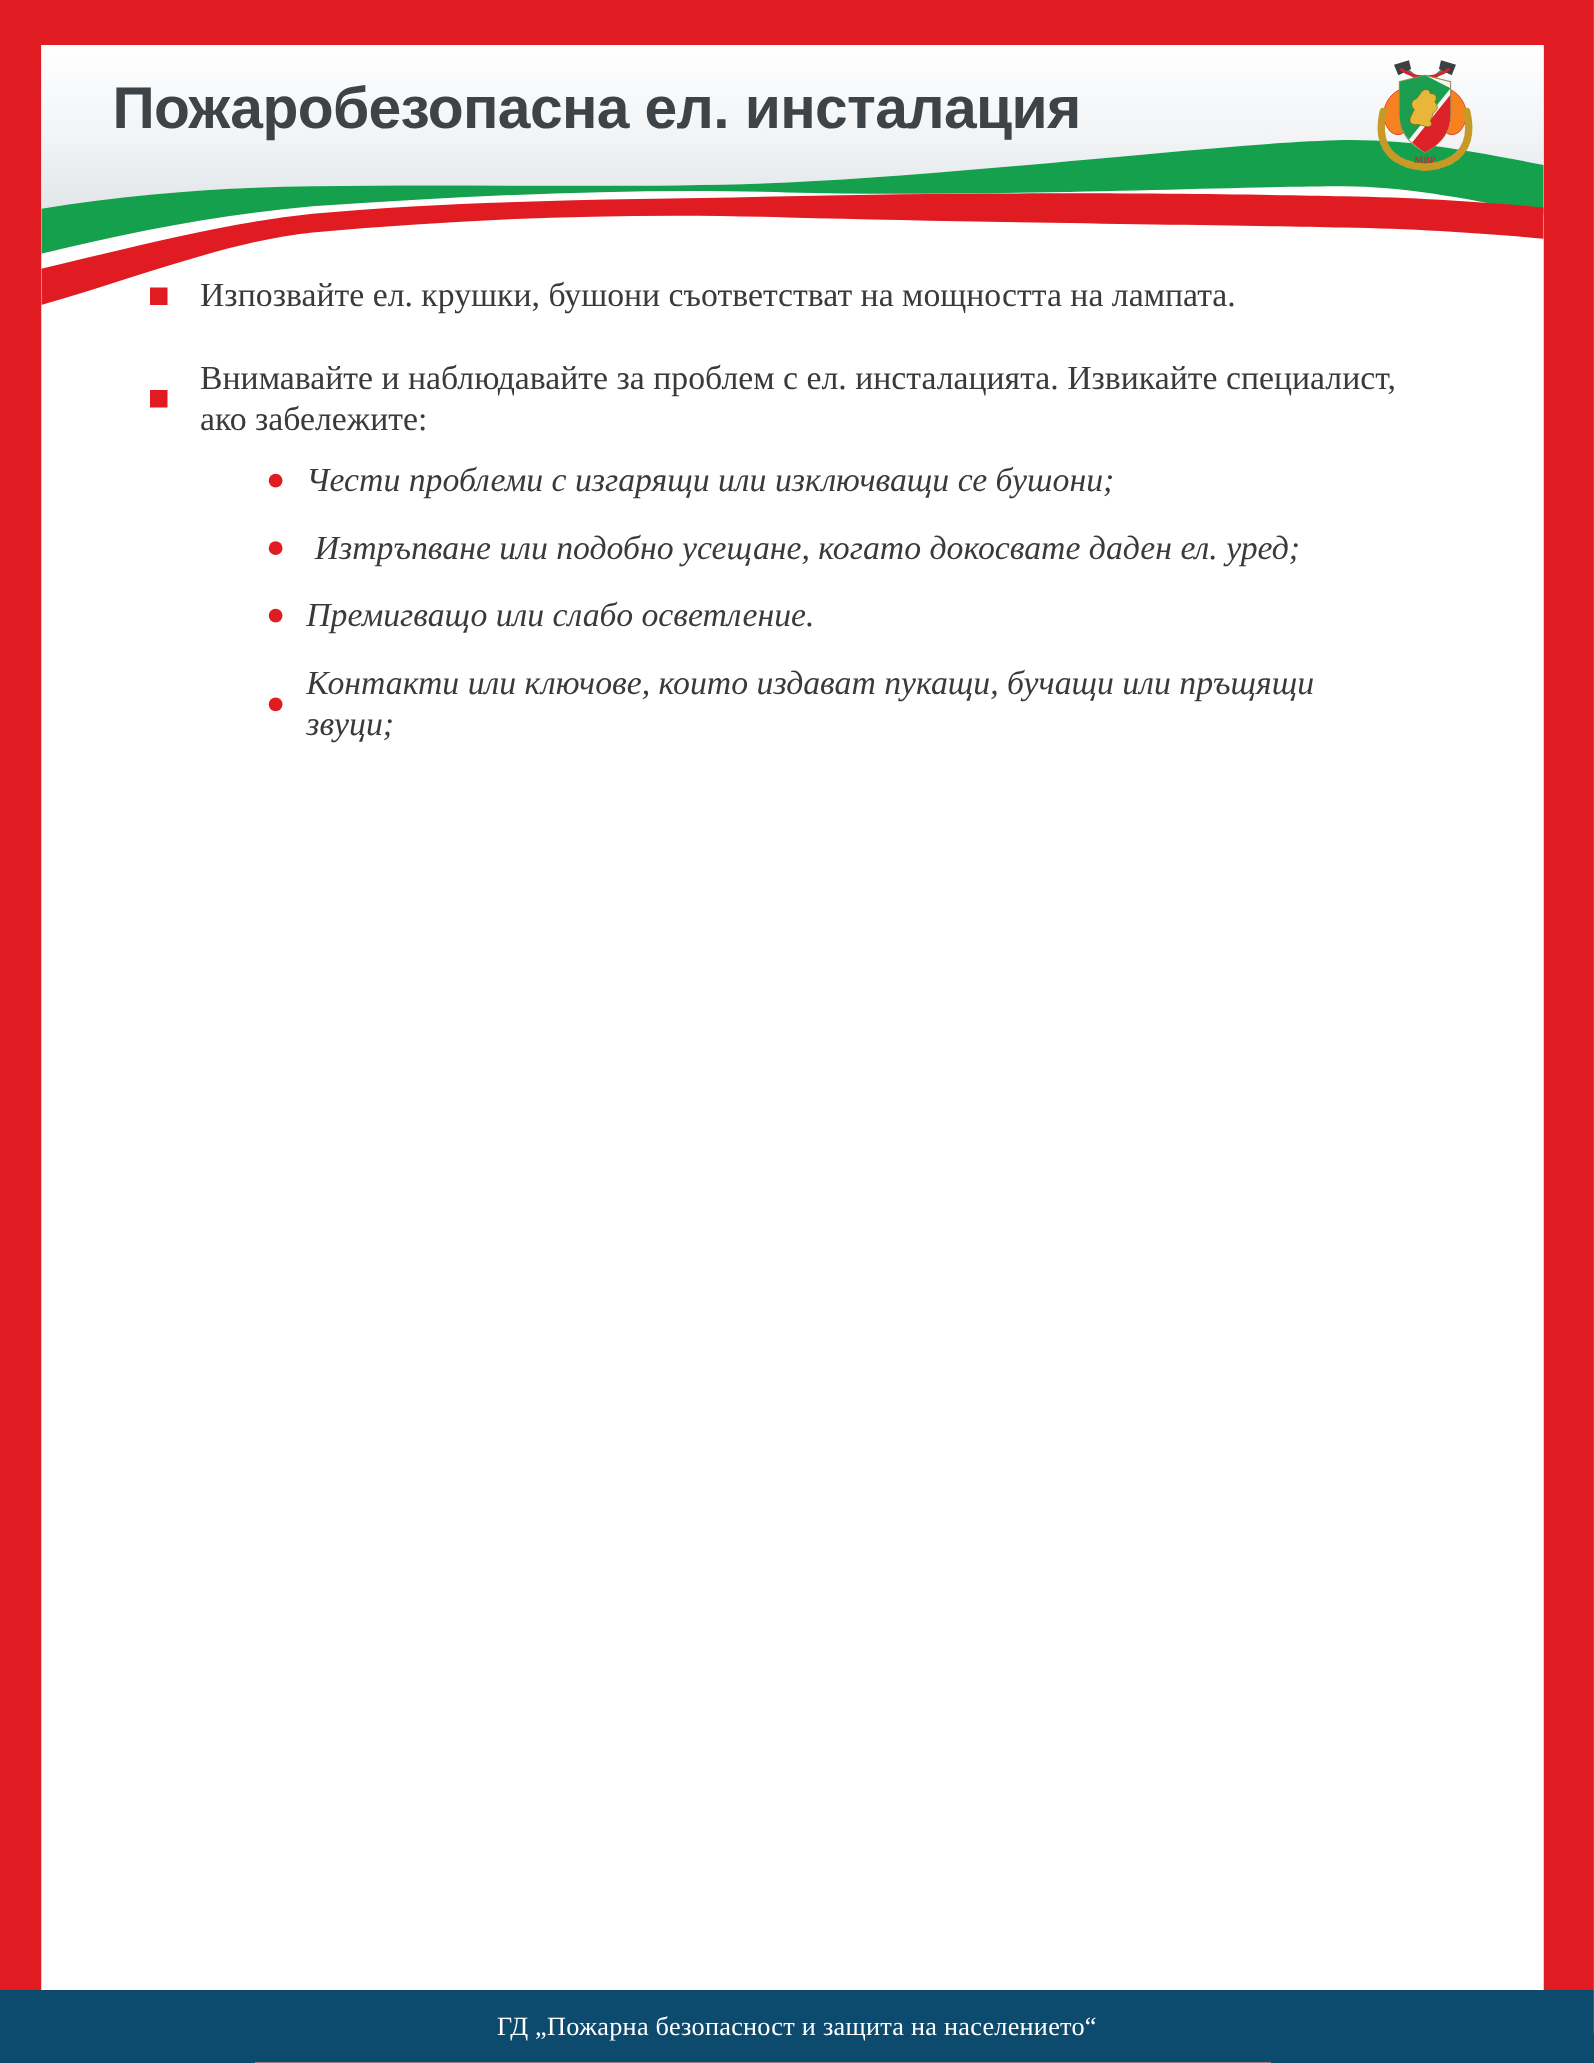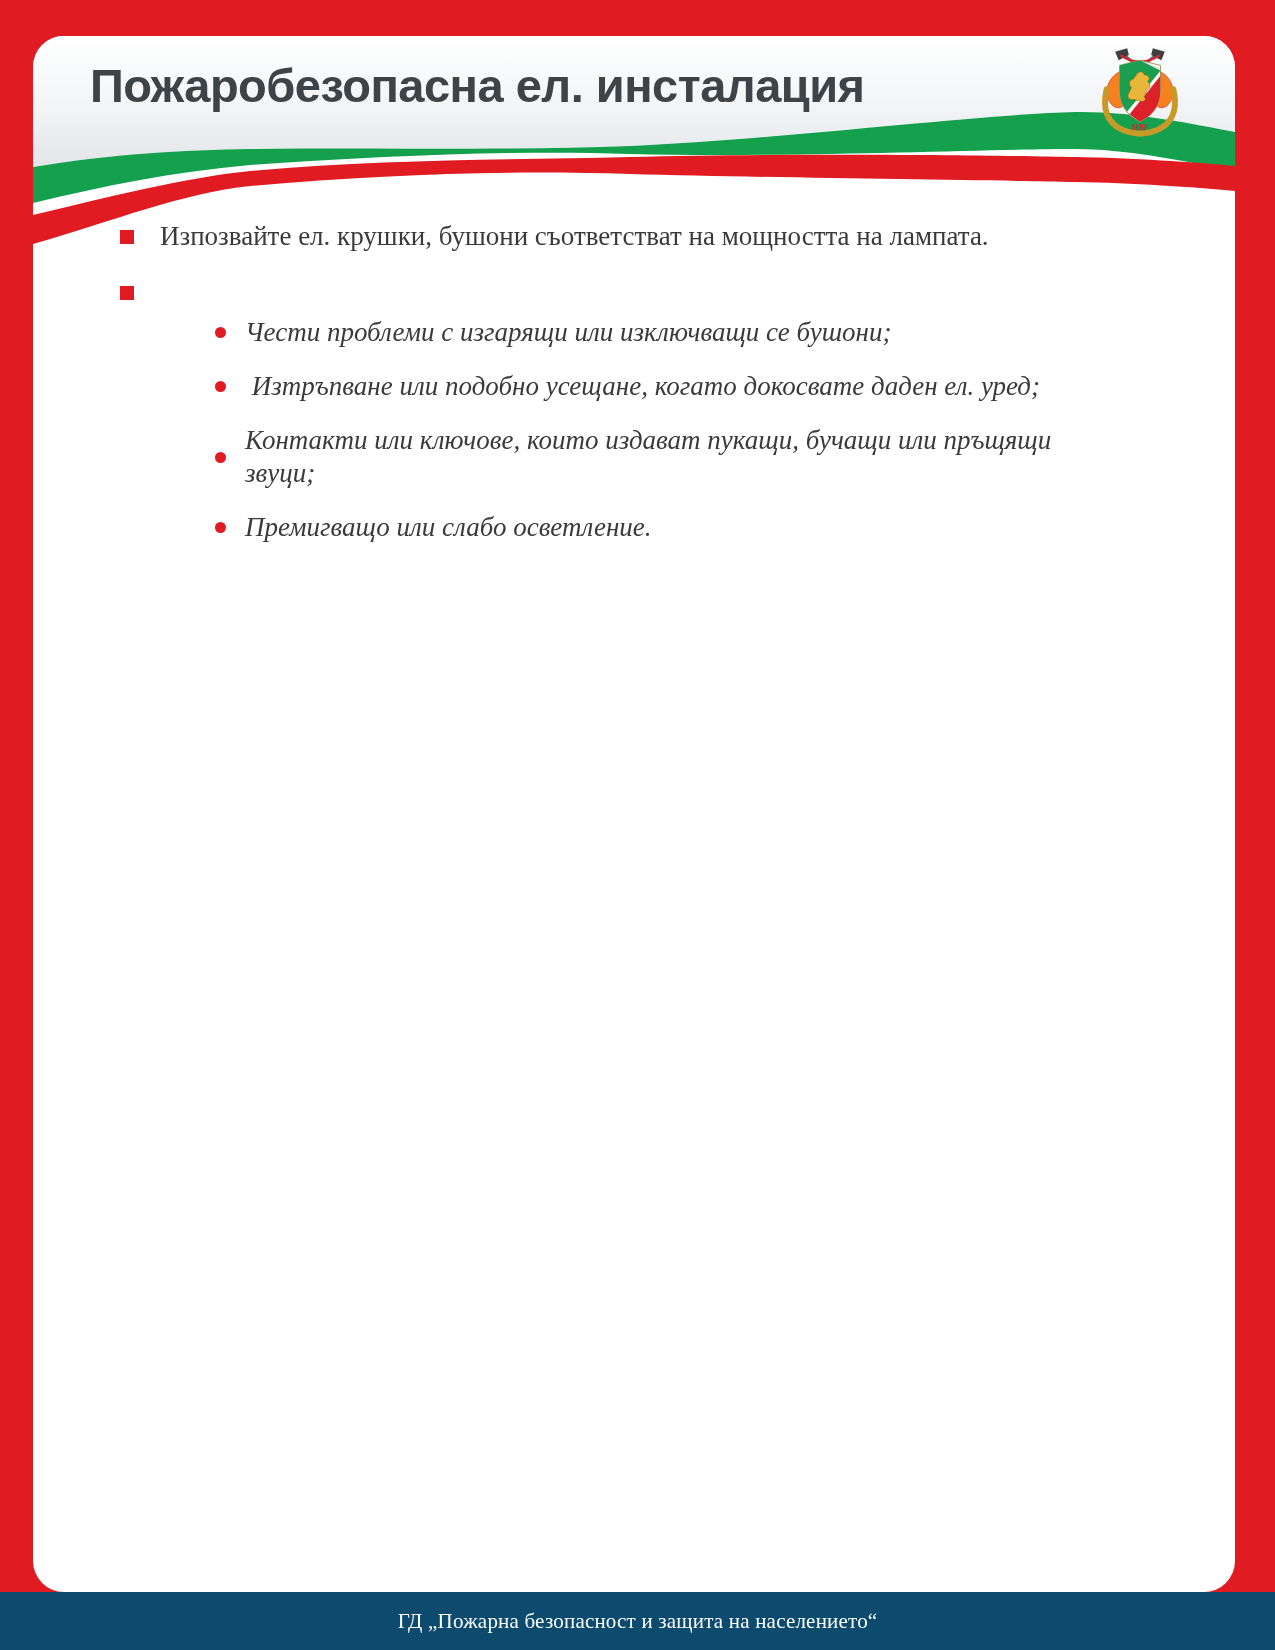--- a/index.html
+++ b/index.html
@@ -3,21 +3,21 @@
 <meta charset="utf-8">
 <style>
   html,body{margin:0;padding:0;background:#888;}
   .canvas{
     position:relative;width:1275px;height:1650px;
     background:#e01b22;overflow:hidden;
     font-family:"Liberation Serif",serif;
   }
   .content{
     position:absolute;left:33px;top:36px;width:1202px;height:1556px;
-    background:#ffffff;overflow:hidden;border-radius:31px;
+    background:#ffffff;overflow:hidden;
   }
   .ribbon-svg{position:absolute;left:0;top:0;width:1202px;height:230px;display:block;}
   .page-title{
     position:absolute;left:57px;top:22px;margin:0;
     font-family:"Liberation Sans",sans-serif;font-weight:700;
     font-size:47px;letter-spacing:-0.5px;color:#3e4347;white-space:nowrap;
   }
   .emblem{position:absolute;left:1060px;top:8px;width:94px;height:100px;}
   .list{position:absolute;left:87px;top:184px;width:1080px;}
   .li{display:flex;align-items:center;margin-bottom:33px;}
@@ -104,40 +104,41 @@
 
     <div class="list">
 
       <div class="li">
         <span class="sq"></span>
         <div class="li-text">Изпозвайте ел. крушки, бушони съответстват на мощността на лампата.</div>
       </div>
 
       <div class="li has-subs">
         <span class="sq"></span>
+        <div class="li-text">Внимавайте и наблюдавайте за проблем с ел. инсталацията. Извикайте специалист, ако забележите:</div>
       </div>
 
       <div class="sub">
         <span class="dot"></span>
         <div class="sub-text">Чести проблеми с изгарящи или изключващи се бушони;</div>
       </div>
 
       <div class="sub">
         <span class="dot"></span>
         <div class="sub-text"> Изтръпване или подобно усещане, когато докосвате даден ел. уред;</div>
       </div>
 
       <div class="sub">
         <span class="dot"></span>
-        <div class="sub-text">Контакти или ключове, които издават пукащи, бучащи или пръщящи звуци;</div>
+        <div class="sub-text">Премигващо или слабо осветление.</div>
       </div>
 
       <div class="sub">
         <span class="dot"></span>
-        <div class="sub-text">Премигващо или слабо осветление.</div>
+        <div class="sub-text">Контакти или ключове, които издават пукащи, бучащи или пръщящи звуци;</div>
       </div>
 
     </div>
   </div>
 
   <div class="footer">
     <div class="footer-text">ГД „Пожарна безопасност и защита на населението“</div>
   </div>
 </div>
 

